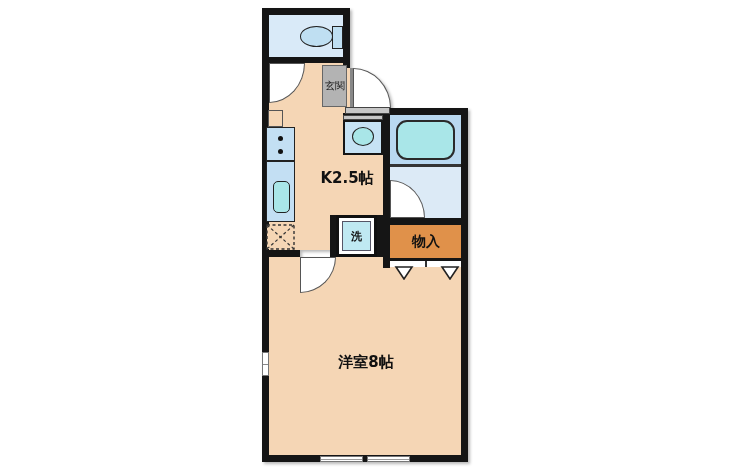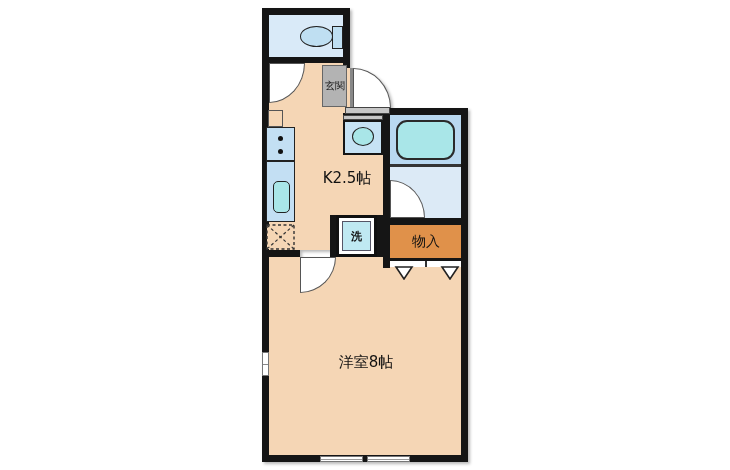--- a/index.html
+++ b/index.html
@@ -2,21 +2,21 @@
 <html><head>
 <meta charset="utf-8">
 <style>
   html,body{margin:0;padding:0;background:#ffffff;}
   .canvas{position:relative;width:730px;height:470px;background:#ffffff;overflow:hidden;
           font-family:"DejaVu Sans",sans-serif;}
   .plan{position:absolute;inset:0;filter:drop-shadow(2px 2px 1.5px rgba(0,0,0,0.28));}
   .abs{position:absolute;box-sizing:border-box;}
   .wall{background:#151515;}
   .floor{background:#F5D6B5;}
-  .label{color:#111;font-weight:normal;white-space:nowrap;transform:translate(-50%,-50%);}
+  .label{color:#111;font-weight:bold;white-space:nowrap;transform:translate(-50%,-50%);}
   .door{background:#ffffff;border:1.2px solid #555;}
   .win{background:#ffffff;border:1px solid #777;}
 </style>
 </head>
 <body>
 
 <div class="canvas">
  <div class="plan">
 
   <div class="abs" style="left:269px;top:15px;width:74px;height:42px;background:#D9EAF8;"></div>

